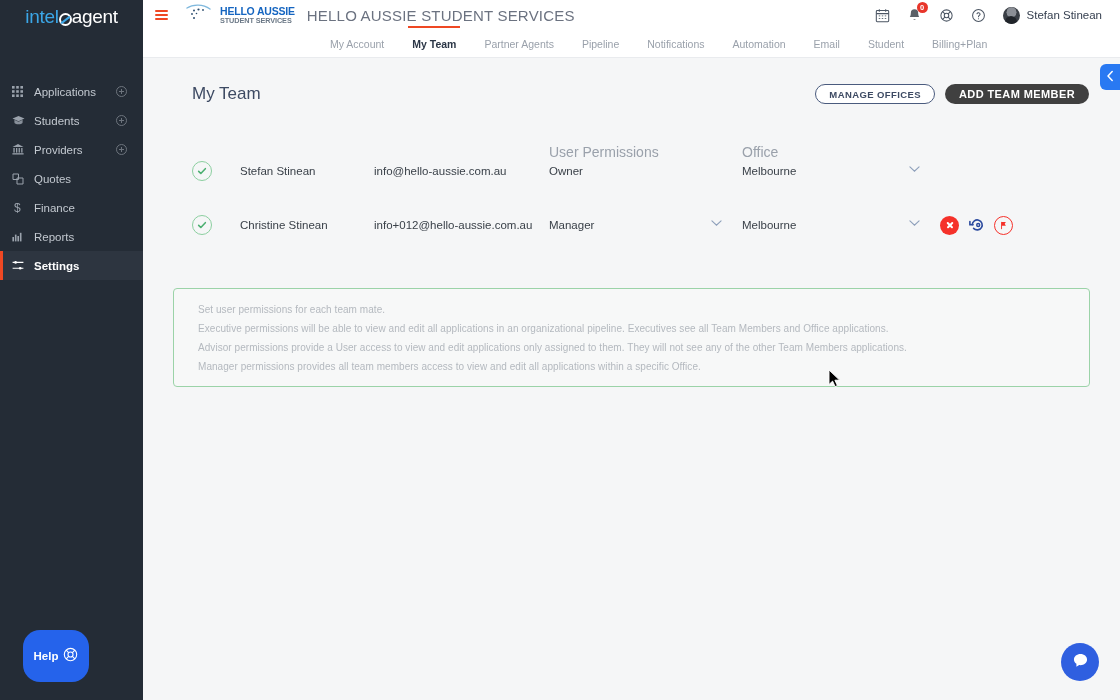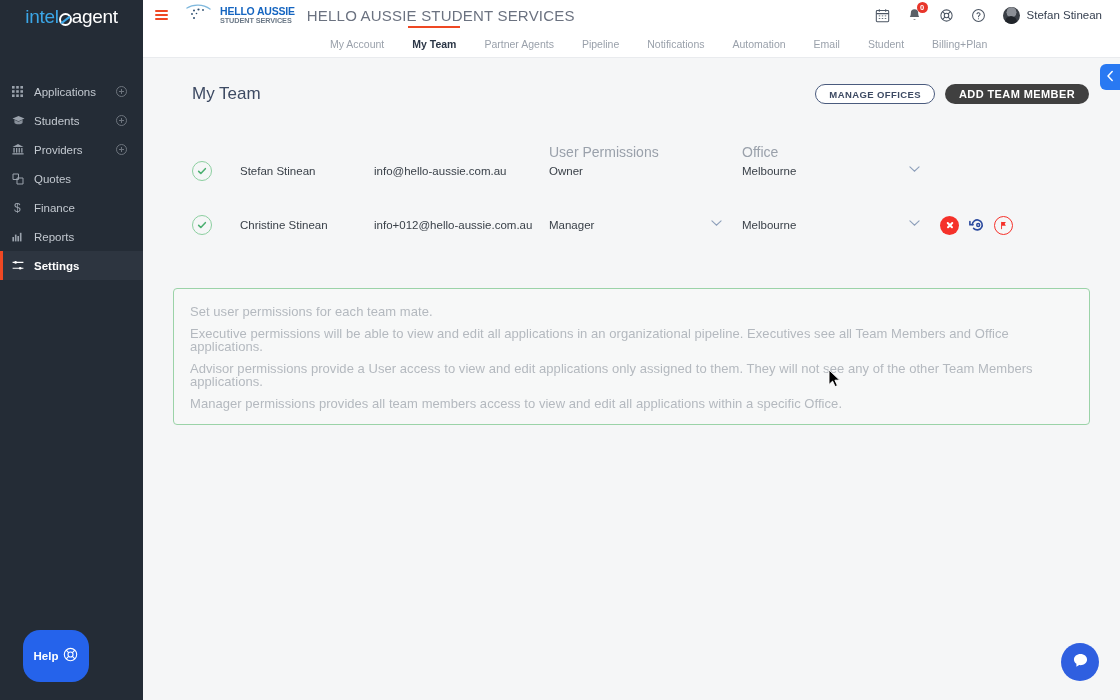--- a/index.html
+++ b/index.html
@@ -186,21 +186,21 @@
   .act-del::after  { transform: translate(-50%,-50%) rotate(-45deg); }
   .act-reset { color: #2b4a9e; }
   .act-flag  { border: 1.6px solid #f5312a; color: #f5312a; }
 
   .info-panel {
     margin-top: 36px;
     border: 1px solid #9bd3a8; border-radius: 4px;
     background: #f7f8f8;
     padding: 16px 16px 14px 16px;
   }
-  .info-line { font-size: 13px; color: #b4b9bf; line-height: 1.0; margin-bottom: 9px; letter-spacing: 0.05px; }
+  .info-line { font-size: 10px; color: #b4b9bf; line-height: 1.0; margin-bottom: 9px; letter-spacing: 0.05px; margin-left: 8px; }
   .info-line:last-child { margin-bottom: 0; }
 
   .side-toggle {
     position: absolute; right: 0; top: 64px;
     width: 20px; height: 26px; background: #2979f2;
     border-radius: 6px 0 0 6px; display: flex; align-items: center; justify-content: center;
     cursor: pointer;
   }
   .chat-bubble {
     position: absolute; right: 21px; bottom: 19px;

